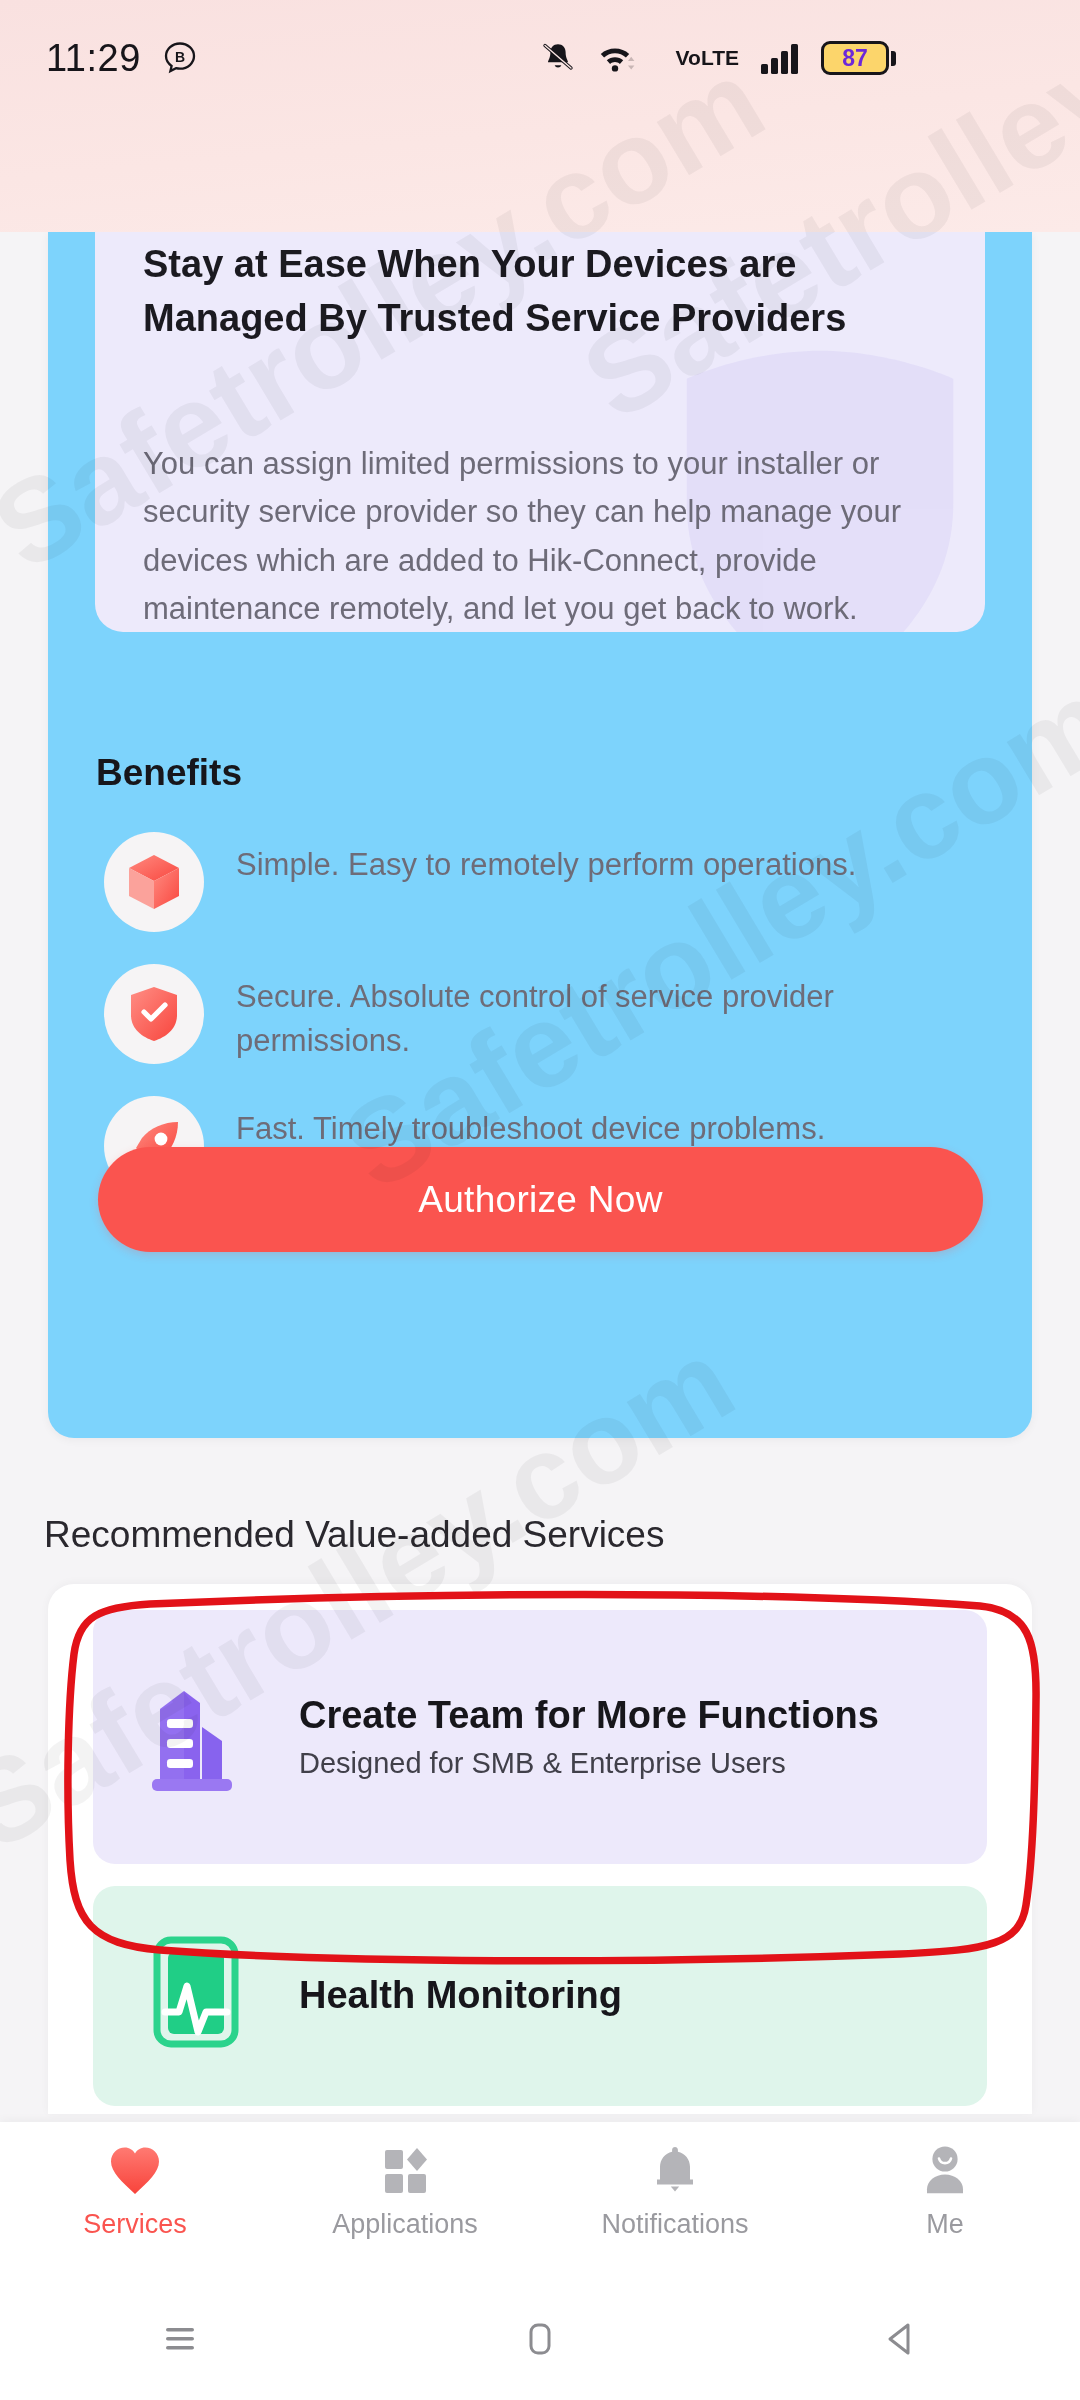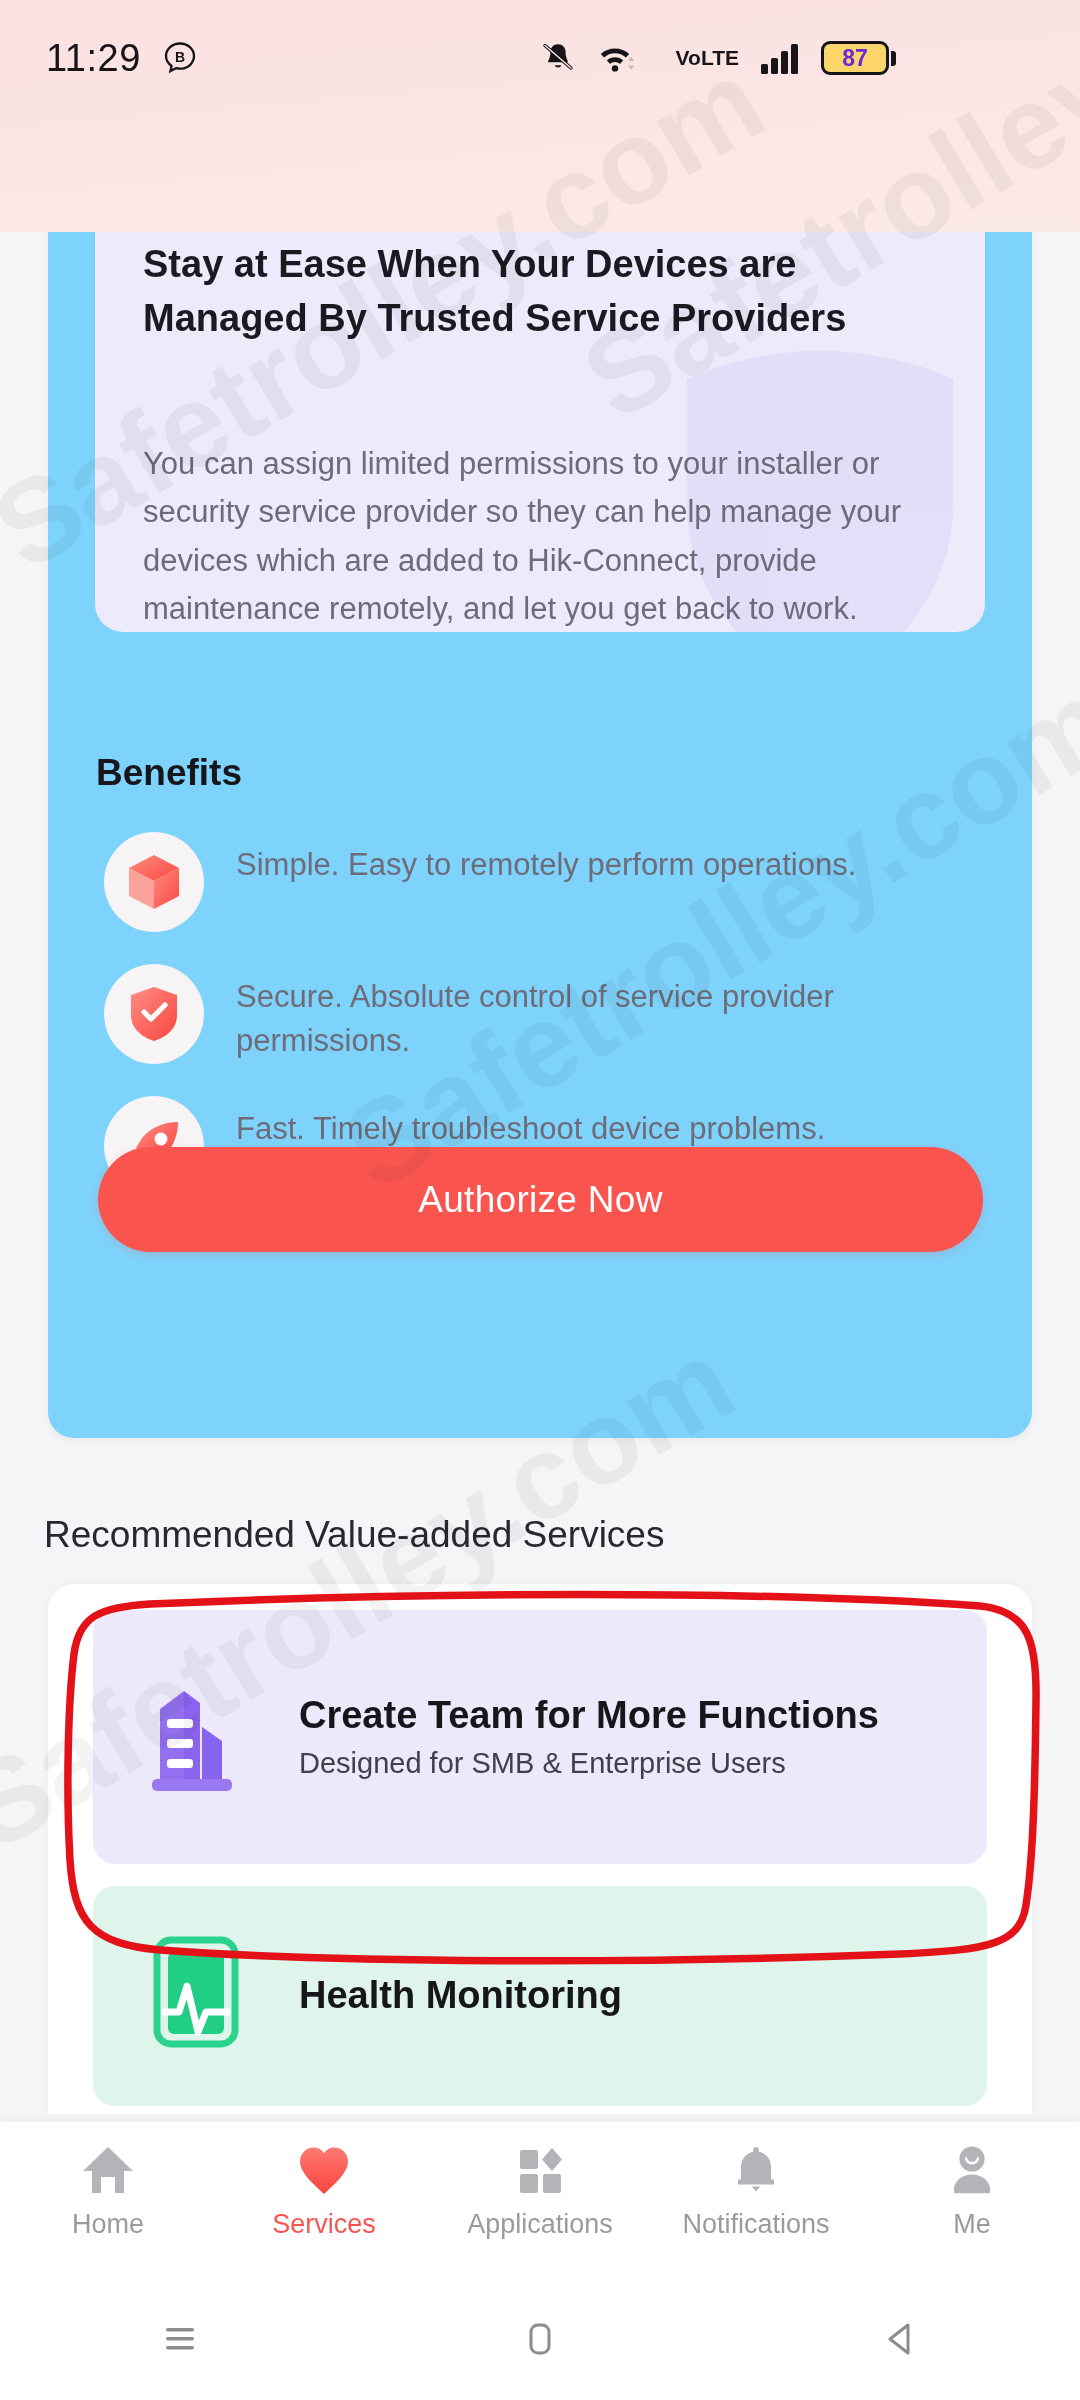--- a/index.html
+++ b/index.html
@@ -339,28 +339,20 @@
            C 1035 1790, 1033 1860, 1026 1905
            C 1020 1944, 990 1950, 900 1954
            C 640 1964, 330 1963, 160 1950
            C 92 1944, 74 1922, 70 1860
            C 66 1790, 68 1702, 74 1654
            C 79 1616, 100 1607, 150 1604 Z" fill="none" stroke="#E21218" stroke-width="7.5" stroke-linecap="round"></path>
 </svg>
 
 <div class="tabbar">
 
-  <div class="tab">
-    <div class="tab-ico">
-      <svg width="54" height="52" viewBox="0 0 54 52">
-        <path d="M27 3 52 27h-9v22H34V33h-14v16h-9V27H2z" fill="#B4B4B8"></path>
-      </svg>
-    </div>
-    <div class="tab-label">Home</div>
-  </div>
 
   <div class="tab active">
     <div class="tab-ico">
       <svg width="54" height="52" viewBox="0 0 54 52">
         <defs>
           <linearGradient id="gheart" x1="0" y1="0" x2="0" y2="1">
             <stop offset="0" stop-color="#FF7A72"></stop>
               <stop offset="1" stop-color="#F8433B"></stop>
           </linearGradient>
         </defs>

